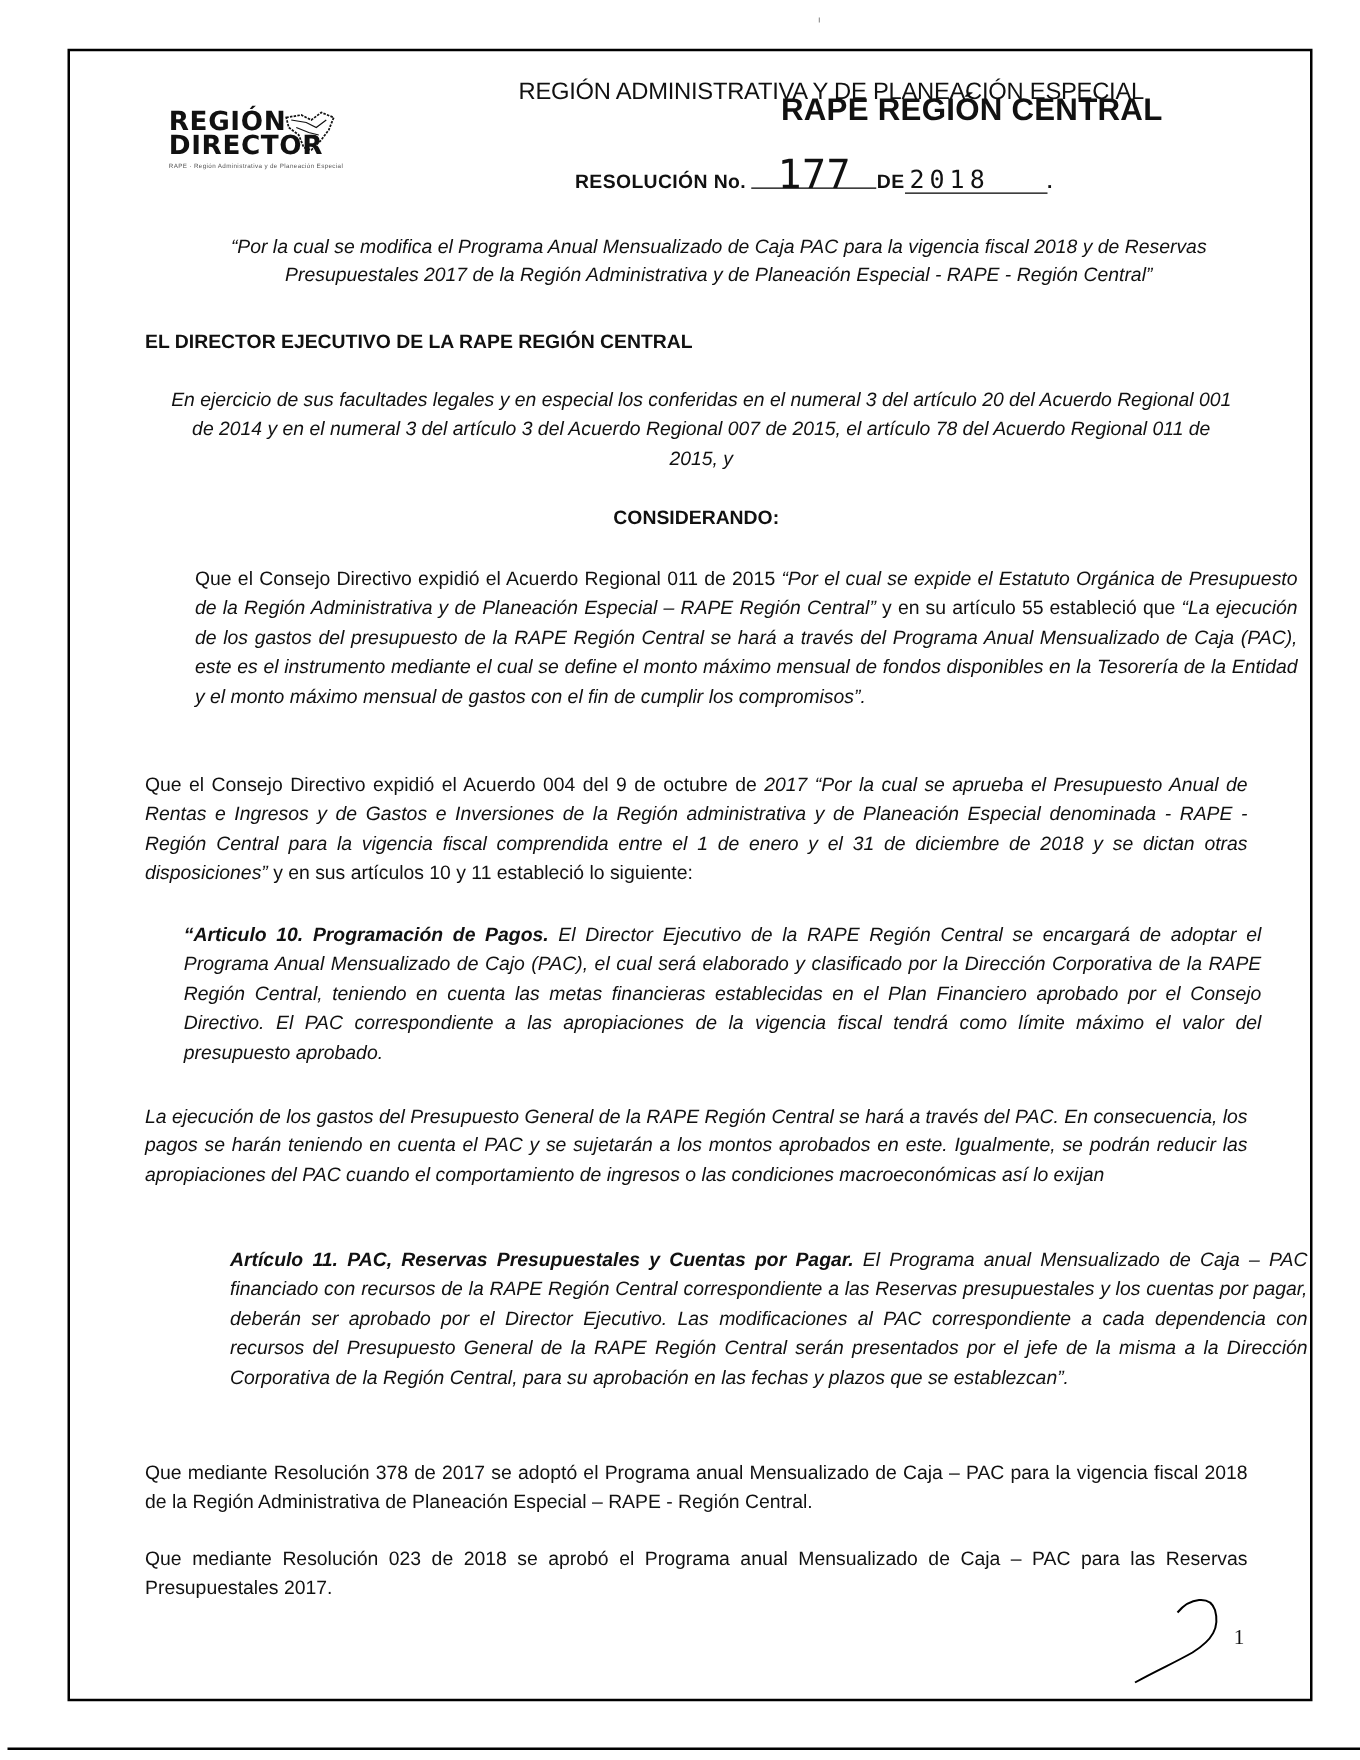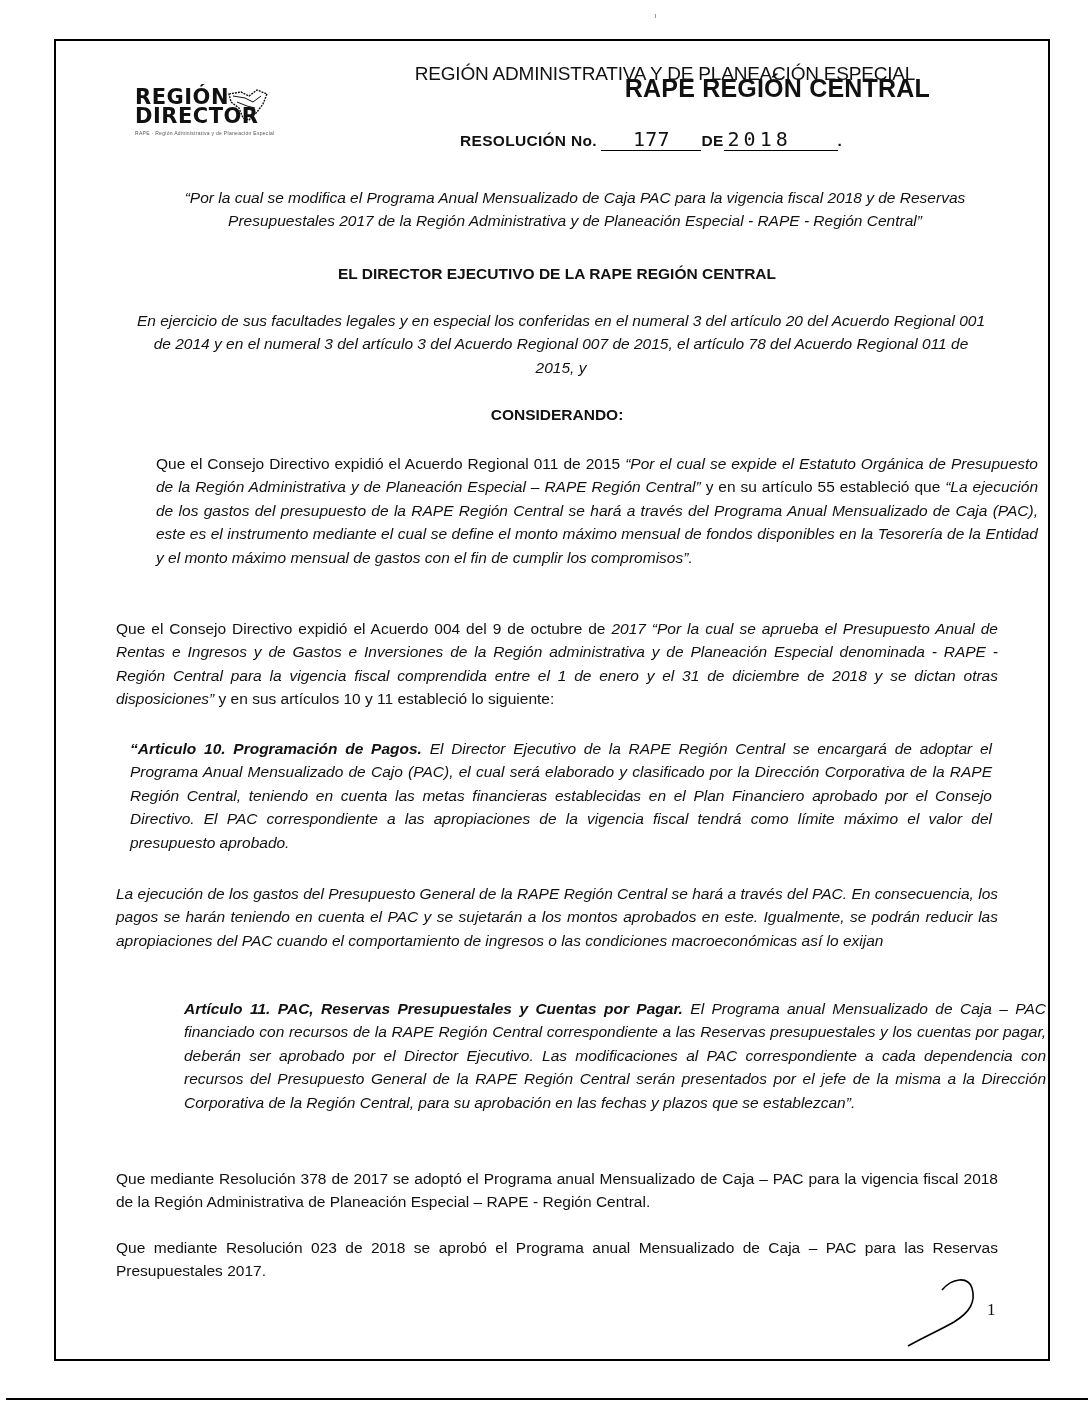--- a/index.html
+++ b/index.html
@@ -14,37 +14,37 @@
             line-height: 19px; letter-spacing: 0.5px; color: #111; display:block; }
   .logo .tag { font-size: 5px; color: #555; margin-top: 4px; letter-spacing: 0.3px; display:block; }
   .logo svg { position: absolute; left: 92px; top: 0px; }
   .hdr1 { position: absolute; left: 400px; width: 530px; top: 63px; text-align: center;
           font-size: 19px; letter-spacing: -0.2px; }
   .hdr2 { position: absolute; left: 400px; width: 530px; top: 74px; text-align: right;
           font-size: 25px; font-weight: bold; letter-spacing: 0.2px; }
   .resol { position: absolute; left: 460px; top: 128px; font-size: 15.5px; font-weight: bold;
            letter-spacing: 0.3px; white-space: nowrap; }
   .resol .num { display: inline-block; width: 100px; border-bottom: 1.5px solid #000; text-align: center;
-                font-family: "DejaVu Sans Mono", monospace; font-weight: normal; font-size: 20px;
+                font-family: "DejaVu Sans Mono", monospace; font-weight: normal; font-size: 32px;
                 line-height: 22px; }
   .resol .yr { display: inline-block; width: 110px; border-bottom: 1.5px solid #000; text-align: left;
                font-family: "DejaVu Sans Mono", monospace; font-weight: normal; font-size: 20px;
                line-height: 22px; letter-spacing: 4px; padding-left: 4px; }
   .para { position: absolute; left: 116px; width: 882px; font-size: 15.5px; line-height: 23.4px;
           text-align: justify; }
   .center { text-align: center; }
   .it { font-style: italic; }
   .b { font-weight: bold; }
   .title-q { top: 186px; left: 150px; width: 850px; }
-  .director { top: 262px; font-weight: bold; text-align: center; font-size: 15.5px; }
+  .director { top: 262px; font-weight: bold; font-size: 15.5px; }
   .facult { top: 309px; left: 136px; width: 850px; }
   .consid { top: 403px; font-weight: bold; text-align: center; }
   .p1 { top: 452px; margin-left: 40px; }
   .p2 { top: 617px; }
-  .art10 { top: 737px; left: 130px; width: 862px; }
+  .art10 { top: 737px; left: 147px; width: 862px; }
   .p3 { top: 882px; }
   .art11 { top: 997px; left: 136px; width: 862px; margin-left: 48px; }
   .p4 { top: 1167px; }
   .p5 { top: 1236px; }
   .signature { position: absolute; left: 900px; top: 1270px; }
   .pagenum { position: absolute; left: 987px; top: 1300px; font-family: "Liberation Serif", serif; font-size: 17px; }
 </style>
 </head>
 <body>
 

